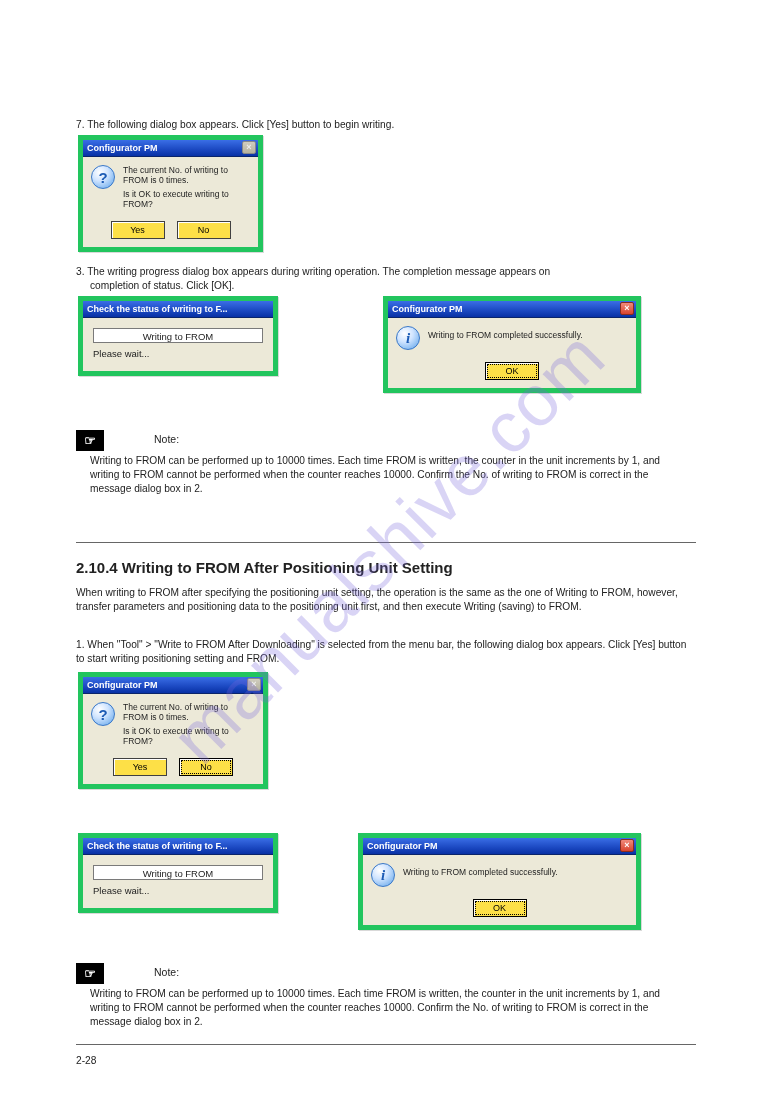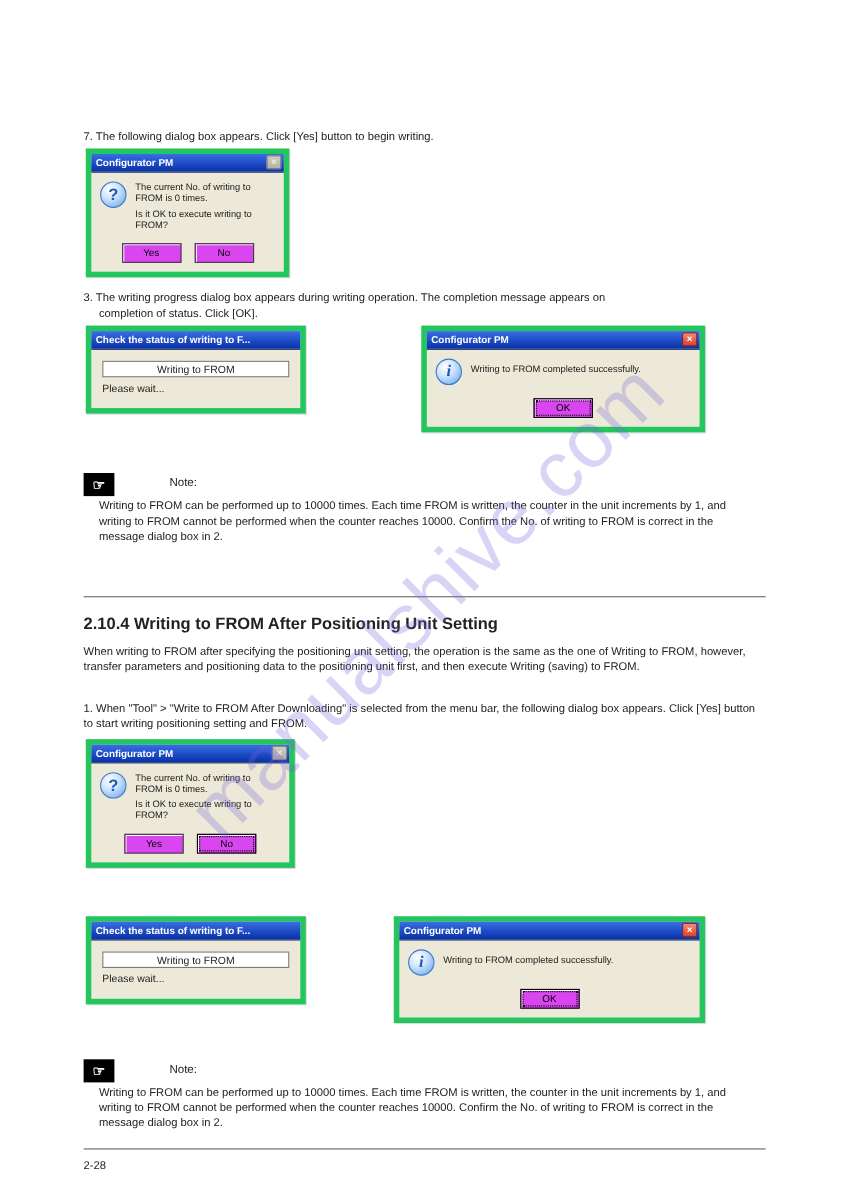--- a/index.html
+++ b/index.html
@@ -12,21 +12,21 @@
   
   .xp-win { position: absolute; background: #ece9d8; border: 5px solid #22c55e; box-shadow: 1px 1px 0 rgba(0,0,0,0.15); }
   .xp-title { height: 17px; background: linear-gradient(#3a6ee6,#1b48c1 60%,#0831a5); color: #fff; font-size: 9px; font-weight: bold; display: flex; align-items: center; padding: 0 4px; border-bottom: 1px solid #0a246a; position: relative; }
   .xp-close { position: absolute; right: 2px; top: 1px; width: 14px; height: 13px; background: linear-gradient(#f08a7b,#d9432e); border: 1px solid #8a2b1e; border-radius: 2px; display: flex; align-items: center; justify-content: center; color: #fff; font-size: 9px; font-weight: bold; line-height: 1; }
   .xp-close.grey { background: linear-gradient(#d0cdbf,#b5b29f); border-color: #888; color: #eee; }
   .xp-body { padding: 8px; font-size: 8.5px; color: #222; display: flex; gap: 8px; }
   .xp-icon { width: 24px; height: 24px; border-radius: 50%; flex: 0 0 24px; display: flex; align-items: center; justify-content: center; font-weight: bold; font-size: 15px; }
   .xp-icon.q { background: radial-gradient(circle at 35% 30%, #fff, #cfe4ff 40%, #5aa1e8); color: #1c5bb5; border: 1px solid #3a78c8; }
   .xp-icon.i { background: radial-gradient(circle at 35% 30%, #fff, #cfe4ff 40%, #5aa1e8); color: #1c5bb5; border: 1px solid #3a78c8; font-style: italic; font-family: Georgia, serif; }
   .xp-btnrow { display: flex; justify-content: center; gap: 12px; padding: 4px 0 8px 0; }
-  .xp-btn { min-width: 54px; height: 18px; font-size: 9px; background: #d946ef; border: 1px solid #404040; box-shadow: inset 1px 1px 0 #fff; display: flex; align-items: center; justify-content: center; cursor: pointer; }
+  .xp-btn { min-width: 54px; height: 18px; font-size: 9px; background: #fde047; border: 1px solid #404040; box-shadow: inset 1px 1px 0 #fff; display: flex; align-items: center; justify-content: center; cursor: pointer; }
   .xp-btn.focus { border: 1px solid #000; outline: 1px dotted #000; outline-offset: -3px; }
 
   
   .prog-body { padding: 10px 10px 12px 10px; }
   .prog-bar { height: 15px; border: 1px solid #7a7a7a; background: #fff; margin-bottom: 4px; }
   .prog-lbl { font-size: 9.5px; color: #222; text-align: center; margin-top: -16px; margin-bottom: 6px; position: relative; }
   .prog-wait { font-size: 9.5px; color: #222; }
 
   
   .note-ico { position: absolute; width: 28px; height: 21px; background: #000; display: flex; align-items: center; justify-content: center; }

